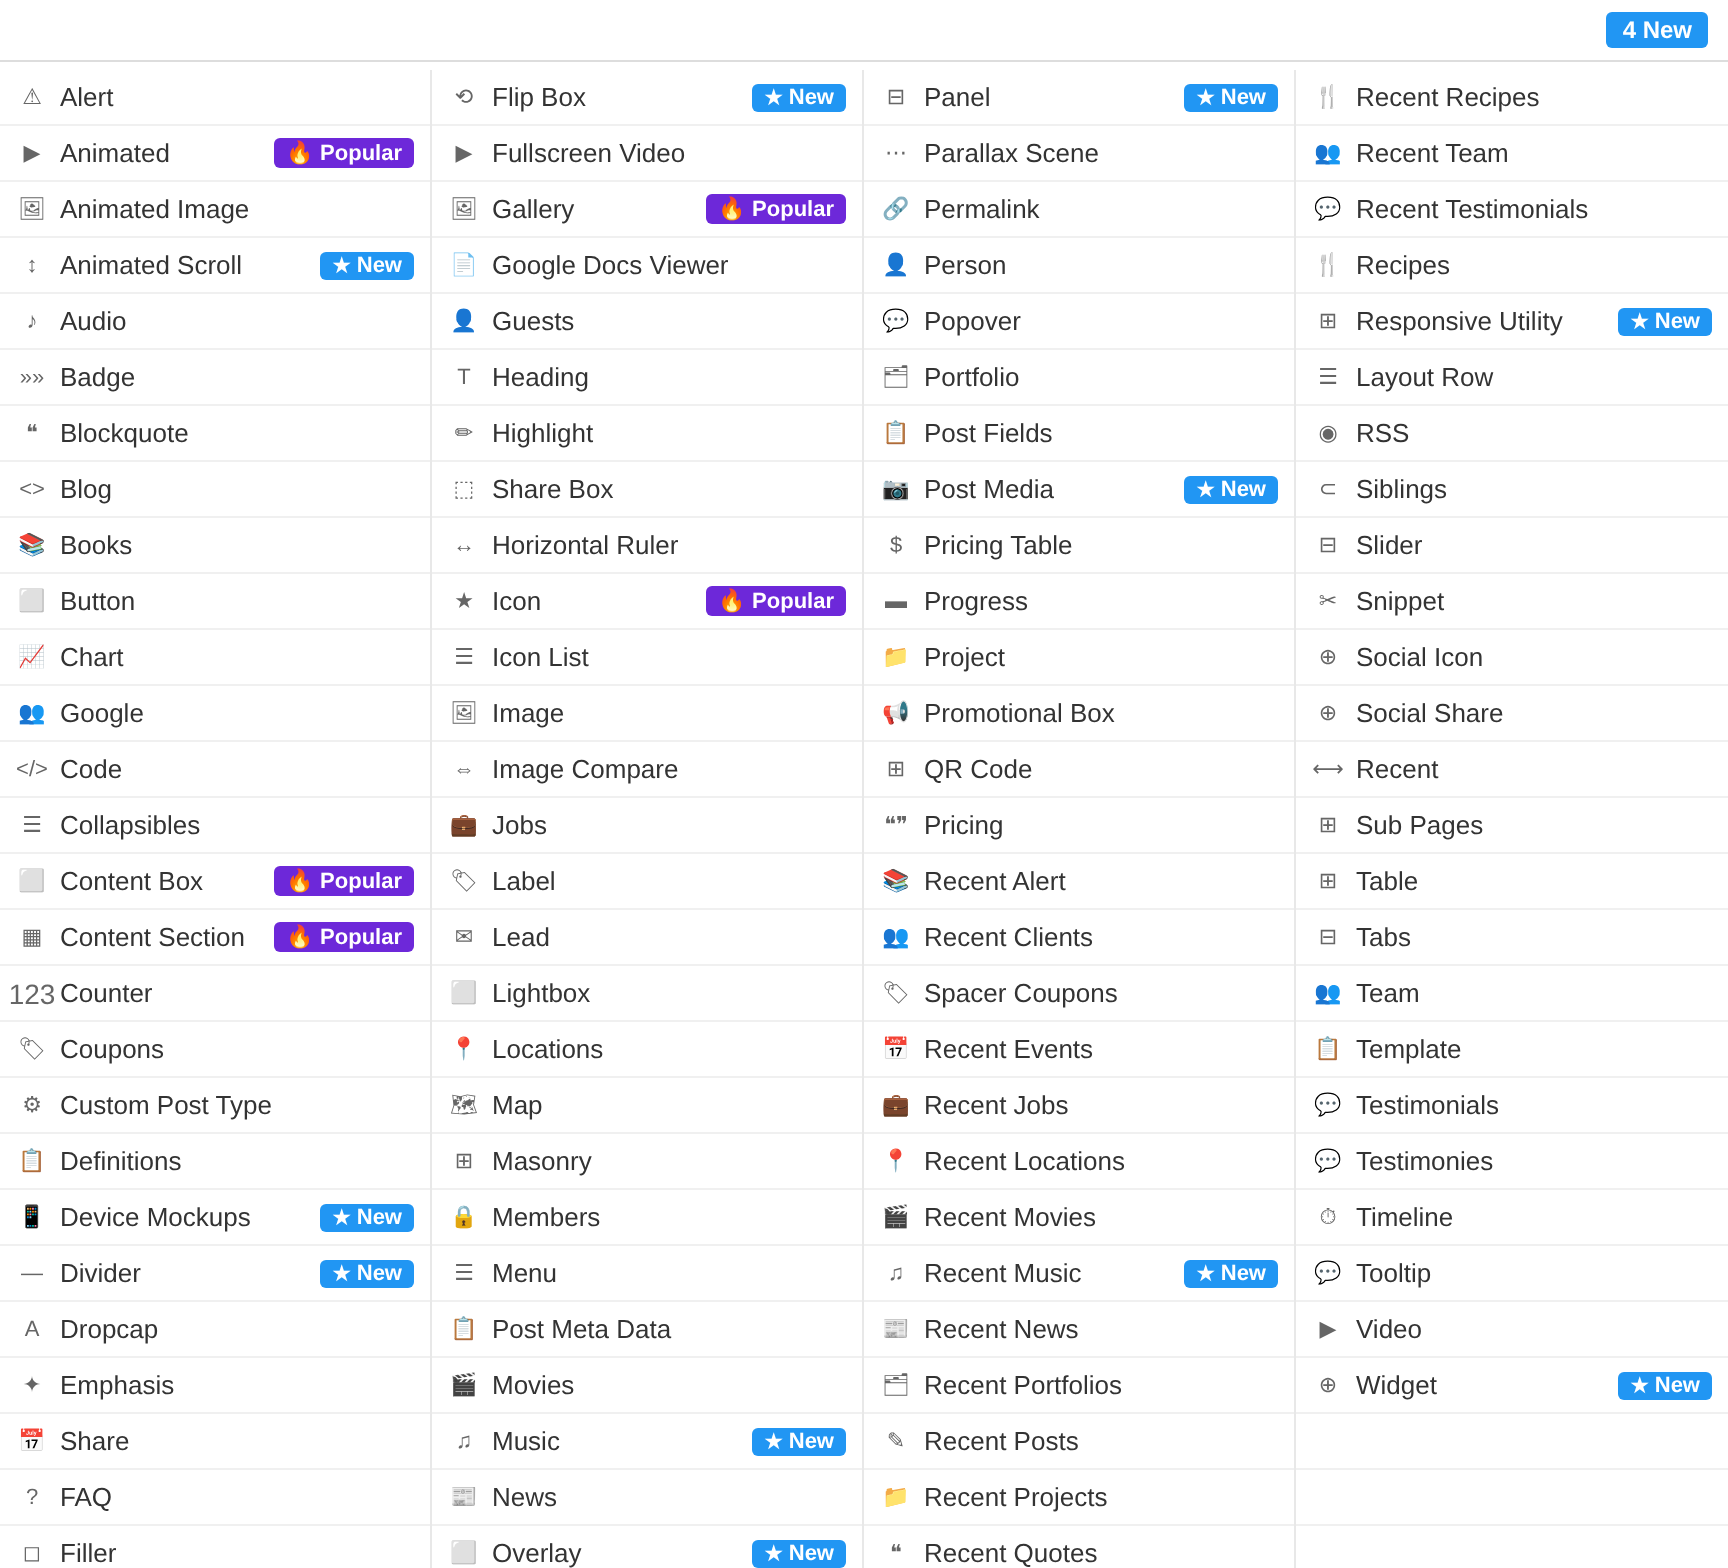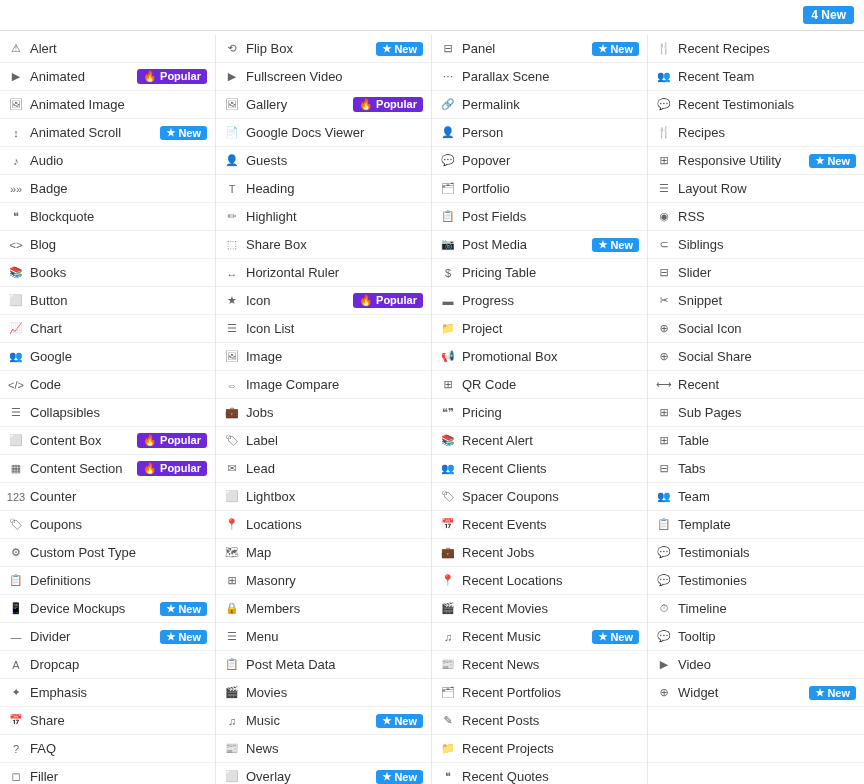--- a/index.html
+++ b/index.html
@@ -139,21 +139,21 @@
         <span class="item-icon" style="font-size: 11px; color: rgb(102, 102, 102);">⬜</span>
         <span class="item-label">Content Box</span>
         <span class="badge badge-popular">🔥 Popular</span>
       </div>
       <div class="item">
         <span class="item-icon" style="font-size: 11px; color: rgb(102, 102, 102);">▦</span>
         <span class="item-label">Content Section</span>
         <span class="badge badge-popular">🔥 Popular</span>
       </div>
       <div class="item">
-        <span class="item-icon" style="font-size: 11px; color: rgb(102, 102, 102);">123</span>
+        <span class="item-icon" style="font-size: 14px; color: rgb(102, 102, 102);">123</span>
         <span class="item-label">Counter</span>
       </div>
       <div class="item">
         <span class="item-icon" style="font-size: 11px; color: rgb(102, 102, 102);">🏷</span>
         <span class="item-label">Coupons</span>
       </div>
       <div class="item">
         <span class="item-icon" style="font-size: 11px; color: rgb(102, 102, 102);">⚙</span>
         <span class="item-label">Custom Post Type</span>
       </div>

